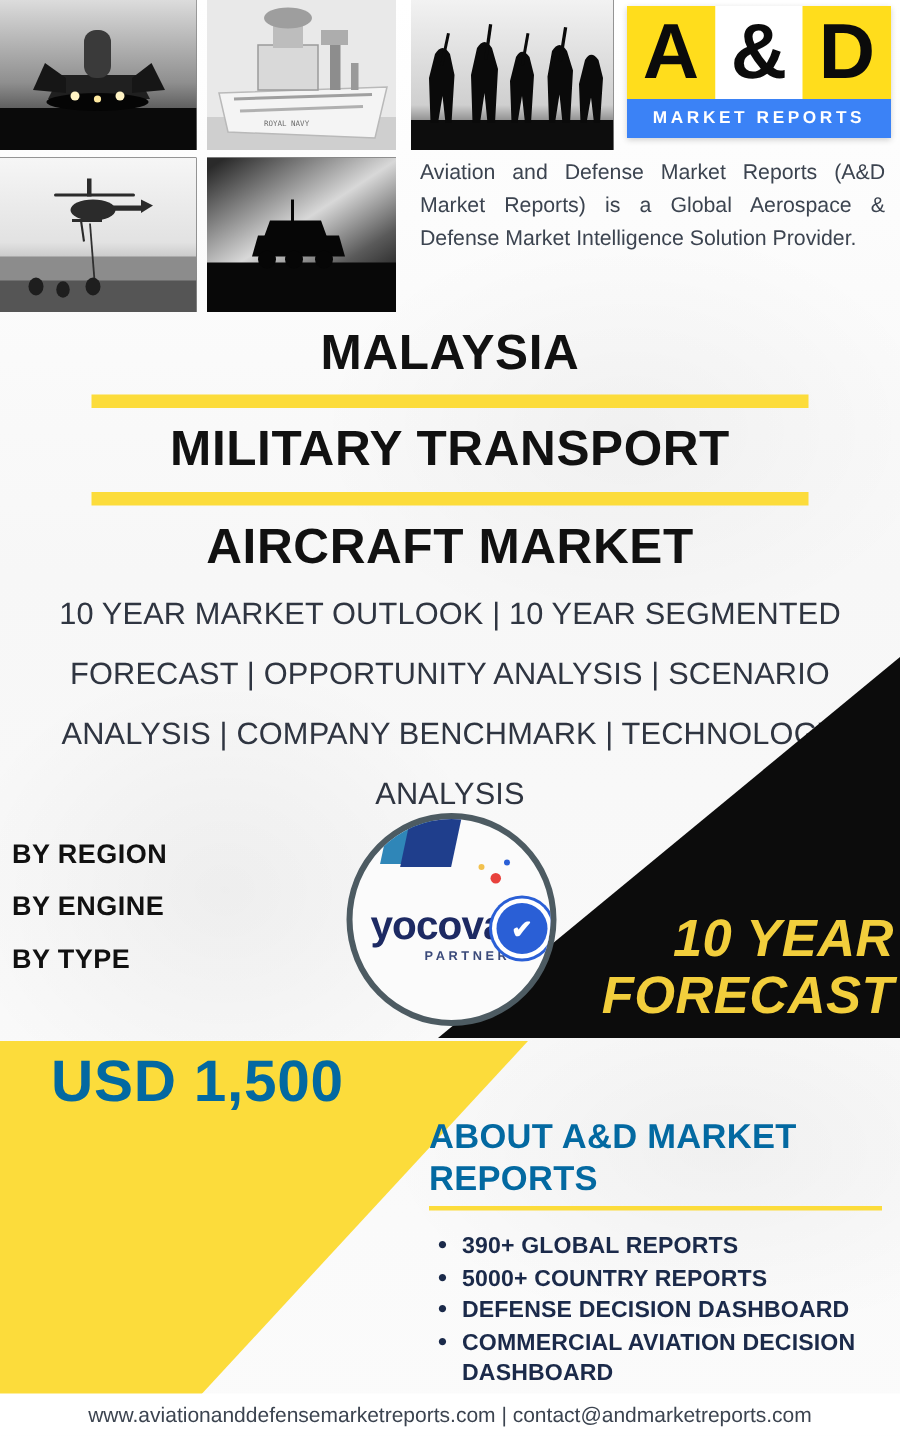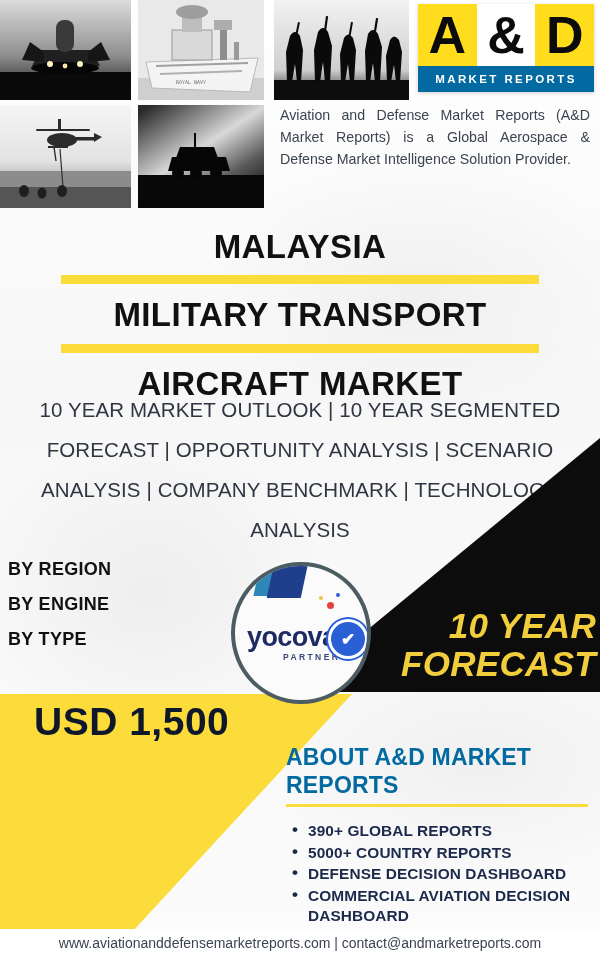--- a/index.html
+++ b/index.html
@@ -46,38 +46,38 @@
     z-index:4; background:#ffffff;
     box-shadow:0 1px 4px rgba(0,0,0,0.18);
   }
   .logo-top { display:flex; height:62px; }
   .logo-cell { flex:1; display:flex; align-items:center; justify-content:center;
     font-weight:700; font-size:52px; color:#0b0b0b; line-height:1;
     font-family:"Liberation Sans", sans-serif; }
   .logo-cell.y { background:#FFDD1C; }
   .logo-cell.w { background:#ffffff; }
   .logo-bottom {
-    height:26px; background:#0369a1; color:#ffffff;
+    height:26px; background:#3b82f6; color:#ffffff;
     display:flex; align-items:center; justify-content:center;
     font-size:11.5px; letter-spacing:2.4px; font-weight:600;
   }
 
   
   .intro {
     position:absolute; left:280px; top:104px; width:310px;
     z-index:4;
     font-size:14.2px; line-height:22px; color:#3c4450;
     text-align:justify;
   }
 
   
   .headline { position:absolute; left:0; top:216px; width:600px; z-index:5; text-align:center; }
   .h-line {
     font-size:33px; font-weight:800; letter-spacing:0.4px;
-    color:#111111; line-height:1.16;margin-top:12px;
+    color:#111111; line-height:1.16;
   }
   .h-rule { width:478px; height:9px; background:#FCDC3B; margin:9px auto 8px auto; }
 
   
   .subtitle {
     position:absolute; left:18px; top:390px; width:564px; z-index:5;
     text-align:center; font-size:20.5px; line-height:40px;
     color:#2f3541; font-weight:400; letter-spacing:0.1px;
   }
 
@@ -97,21 +97,21 @@
 
   
   .by-list { position:absolute; left:8px; top:560px; z-index:8; }
   .by-item {
     font-size:18px; font-weight:800; color:#111111;
     letter-spacing:0.3px; margin-bottom:17px; line-height:1;
   }
 
   
   .yocova {
-    position:absolute; left:231px; top:562px; width:140px; height:142px; z-index:9;
+    position:absolute; left:231px; top:542px; width:140px; height:142px; z-index:9;
     border-radius:50%; background:#fbfbfb;
     border:4px solid #4d5b62;
     overflow:hidden;
   }
   .yoc-shape1 { position:absolute; left:22px; top:-4px; width:30px; height:34px;
     background:#2f86b8; transform:skewX(-12deg); }
   .yoc-shape2 { position:absolute; left:36px; top:-8px; width:34px; height:40px;
     background:#1f3e8c; transform:skewX(-12deg); }
   .yoc-word {
     position:absolute; left:12px; top:58px; width:100px;
@@ -140,21 +140,21 @@
   }
   .forecast div {
     font-size:35px; font-weight:800; color:#F2CE3C; line-height:1.08;
     letter-spacing:0.3px;
     font-style:italic;
   }
 
   
   .price {
     position:absolute; left:34px; top:700px; z-index:9;
-    font-size:39px; font-weight:800; color:#0f172a; letter-spacing:0.5px;
+    font-size:39px; font-weight:800; color:#0369a1; letter-spacing:0.5px;
   }
 
   
   .about { position:absolute; left:286px; top:744px; width:308px; z-index:9; }
   .about-h {
     font-size:23px; font-weight:800; color:#0369a1; letter-spacing:0.2px;
     line-height:1.2;
   }
   .about-rule { width:302px; height:3px; background:#FCDC3B; margin-top:5px; }
   .about-list { margin-top:14px; padding-left:22px; list-style:none; }

